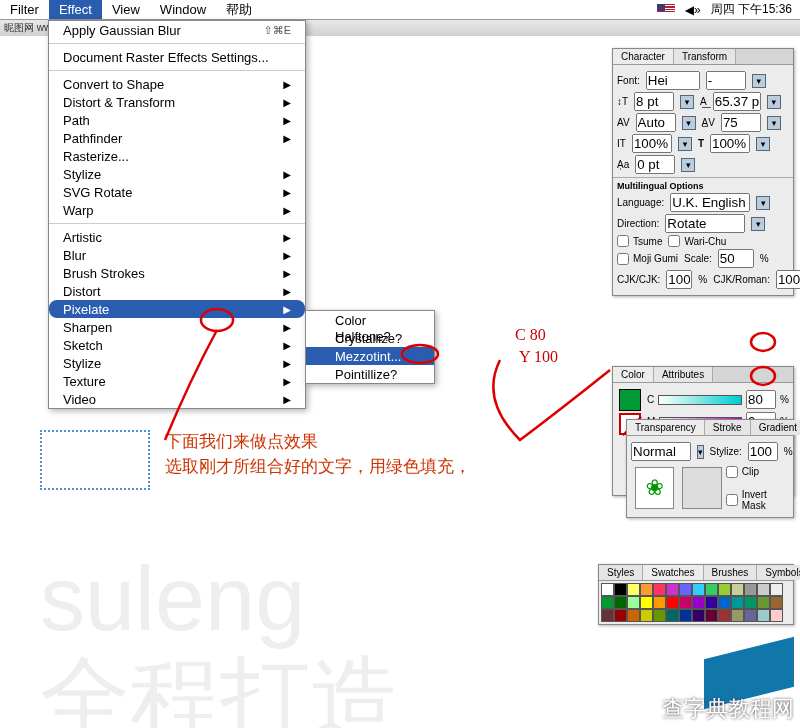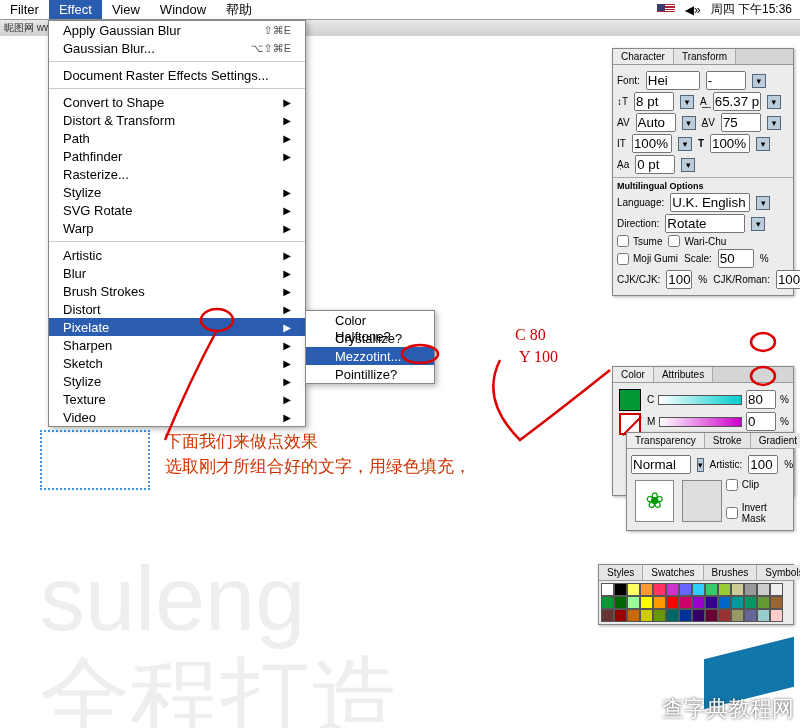--- a/index.html
+++ b/index.html
@@ -13,21 +13,21 @@
 .menubar .status { display: flex; align-items: center; gap: 10px; padding-right: 8px; font-size: 12px; }
 .flag { width: 18px; height: 12px; background: linear-gradient(#b22234 10%, #fff 10%, #fff 20%, #b22234 20%, #b22234 30%, #fff 30%, #fff 40%, #b22234 40%, #b22234 50%, #fff 50%, #fff 60%, #b22234 60%, #b22234 70%, #fff 70%); position: relative; }
 .flag::before { content:""; position:absolute; left:0; top:0; width:8px; height:7px; background:#3c3b6e; }
 
 
 .subbar { height: 16px; background: linear-gradient(#e8e8e8,#d0d0d0); font-size: 10px; padding-left: 4px; color: #333; line-height: 16px; }
 
 
 .dropdown { position: absolute; left: 48px; top: 20px; width: 258px; background: #fff; border: 1px solid #888; box-shadow: 2px 2px 6px rgba(0,0,0,0.3); font-size: 13px; z-index: 100; }
 .dropdown .row { display: flex; justify-content: space-between; align-items: center; padding: 2px 14px; height: 18px; }
-.dropdown .row.highlight { background: #2a5db0; color: #fff; }
+.dropdown .row.highlight { background: #2a5db0; color: #fff; border-radius: 8px; }
 .dropdown .sep { height: 1px; background: #ccc; margin: 4px 0; }
 .dropdown .arrow { font-size: 10px; }
 .dropdown .shortcut { font-size: 11px; color: #555; }
 
 
 .submenu { position: absolute; left: 305px; top: 310px; width: 130px; background: #fff; border: 1px solid #888; box-shadow: 2px 2px 6px rgba(0,0,0,0.3); font-size: 13px; z-index: 101; }
 .submenu .row { padding: 2px 29px; height: 18px; line-height: 16px; }
 .submenu .row.highlight { background: #2a5db0; color: #fff; }
 
 
@@ -87,24 +87,20 @@
     <span>◀»</span>
     <span>周四 下午15:36</span>
   </span>
 </div>
 <div class="subbar">昵图网 www.nipic.com</div>
 
 <div class="dropdown">
   <div class="row">
       <span>Apply Gaussian Blur</span>
       <span class="shortcut">⇧⌘E</span>
-    </div>
-  <div class="row">
-      <span>Gaussian Blur...</span>
-      <span class="shortcut">⌥⇧⌘E</span>
     </div>
   <div class="sep"></div>
   <div class="row">
       <span>Document Raster Effects Settings...</span>
     </div>
   <div class="sep"></div>
   <div class="row">
       <span>Convert to Shape</span>
       <span class="arrow">▶</span>
     </div>
@@ -317,31 +313,31 @@
           <span>K</span>
           <div class="bar" style="background:linear-gradient(90deg,#fff,#000)"></div>
           <input value="0" style="">
           <span>%</span>
         </div>
       <div class="spectrum"></div>
     </div>
   </div>
 </div>
 
-<div class="panel" style="top:432px; width:168px;">
+<div class="panel" style="top:419px; width:168px;">
   <div class="tabs">
     <div class="tab active">Transparency</div>
     <div class="tab">Stroke</div>
     <div class="tab">Gradient</div>
   </div>
   <div class="body">
     <div class="row2">
       <input style="width: 60px;" value="Normal">
         <span class="mini-btn">▾</span>
-      <span>Artistic:</span>
+      <span>Stylize:</span>
         <input style="width: 30px;" value="100">
         <span>%</span>
     </div>
     <div style="display:flex;align-items:center">
       <div class="thumb">❀</div>
       <div class="thumb" style="background:#ddd"></div>
       <div>
         <label class="chk">
             <input type="checkbox" style="">
             <span>Clip</span>

